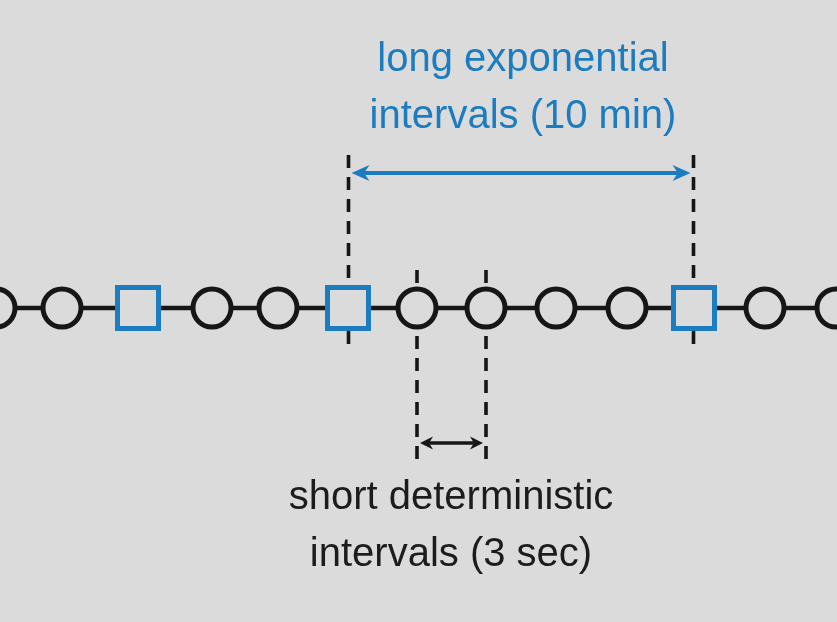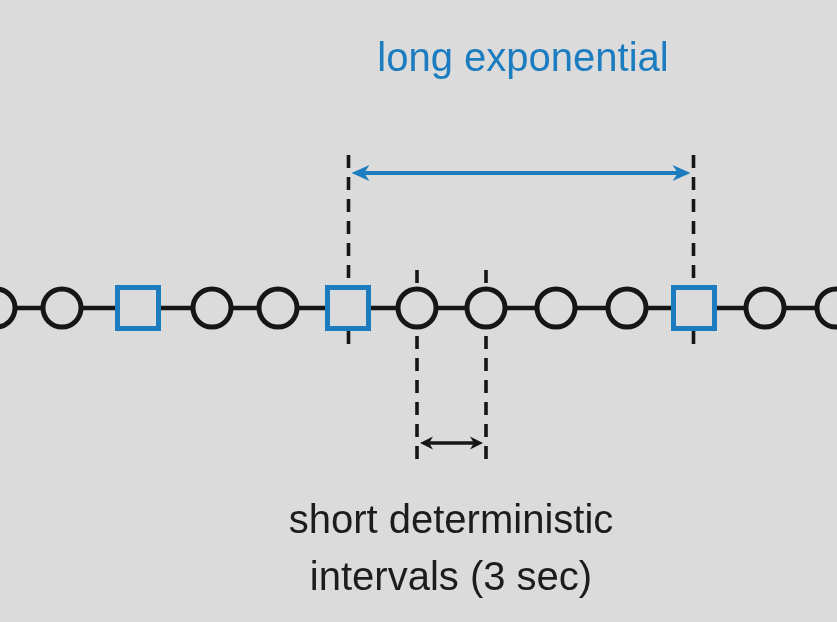--- a/index.html
+++ b/index.html
@@ -51,20 +51,21 @@
       <line x1="364.1" y1="173" x2="677.9" y2="173" stroke="#1B7CC0" stroke-width="4"></line>
       <polygon points="351.5,173 369.5,165 364.1,173 369.5,181" fill="#1B7CC0"></polygon>
       <polygon points="690.5,173 672.5,165 677.9,173 672.5,181" fill="#1B7CC0"></polygon>
       <line x1="429.1" y1="443" x2="473.9" y2="443" stroke="#161616" stroke-width="3.5"></line>
       <polygon points="420,443 433,436.5 429.1,443 433,449.5" fill="#161616"></polygon>
       <polygon points="483,443 470,436.5 473.9,443 470,449.5" fill="#161616"></polygon>
     </svg>
 
   <div class="label label-long" style="color: rgb(27, 124, 192);">
     <div>long exponential</div>
+    <div>intervals (10 min)</div>
   </div>
 
-  <div class="label label-short" style="color: rgb(28, 28, 28); margin-top: 24px;">
+  <div class="label label-short" style="color: rgb(28, 28, 28);">
     <div>short deterministic</div>
     <div>intervals (3 sec)</div>
   </div>
 
 </div>
 
 </body></html>

